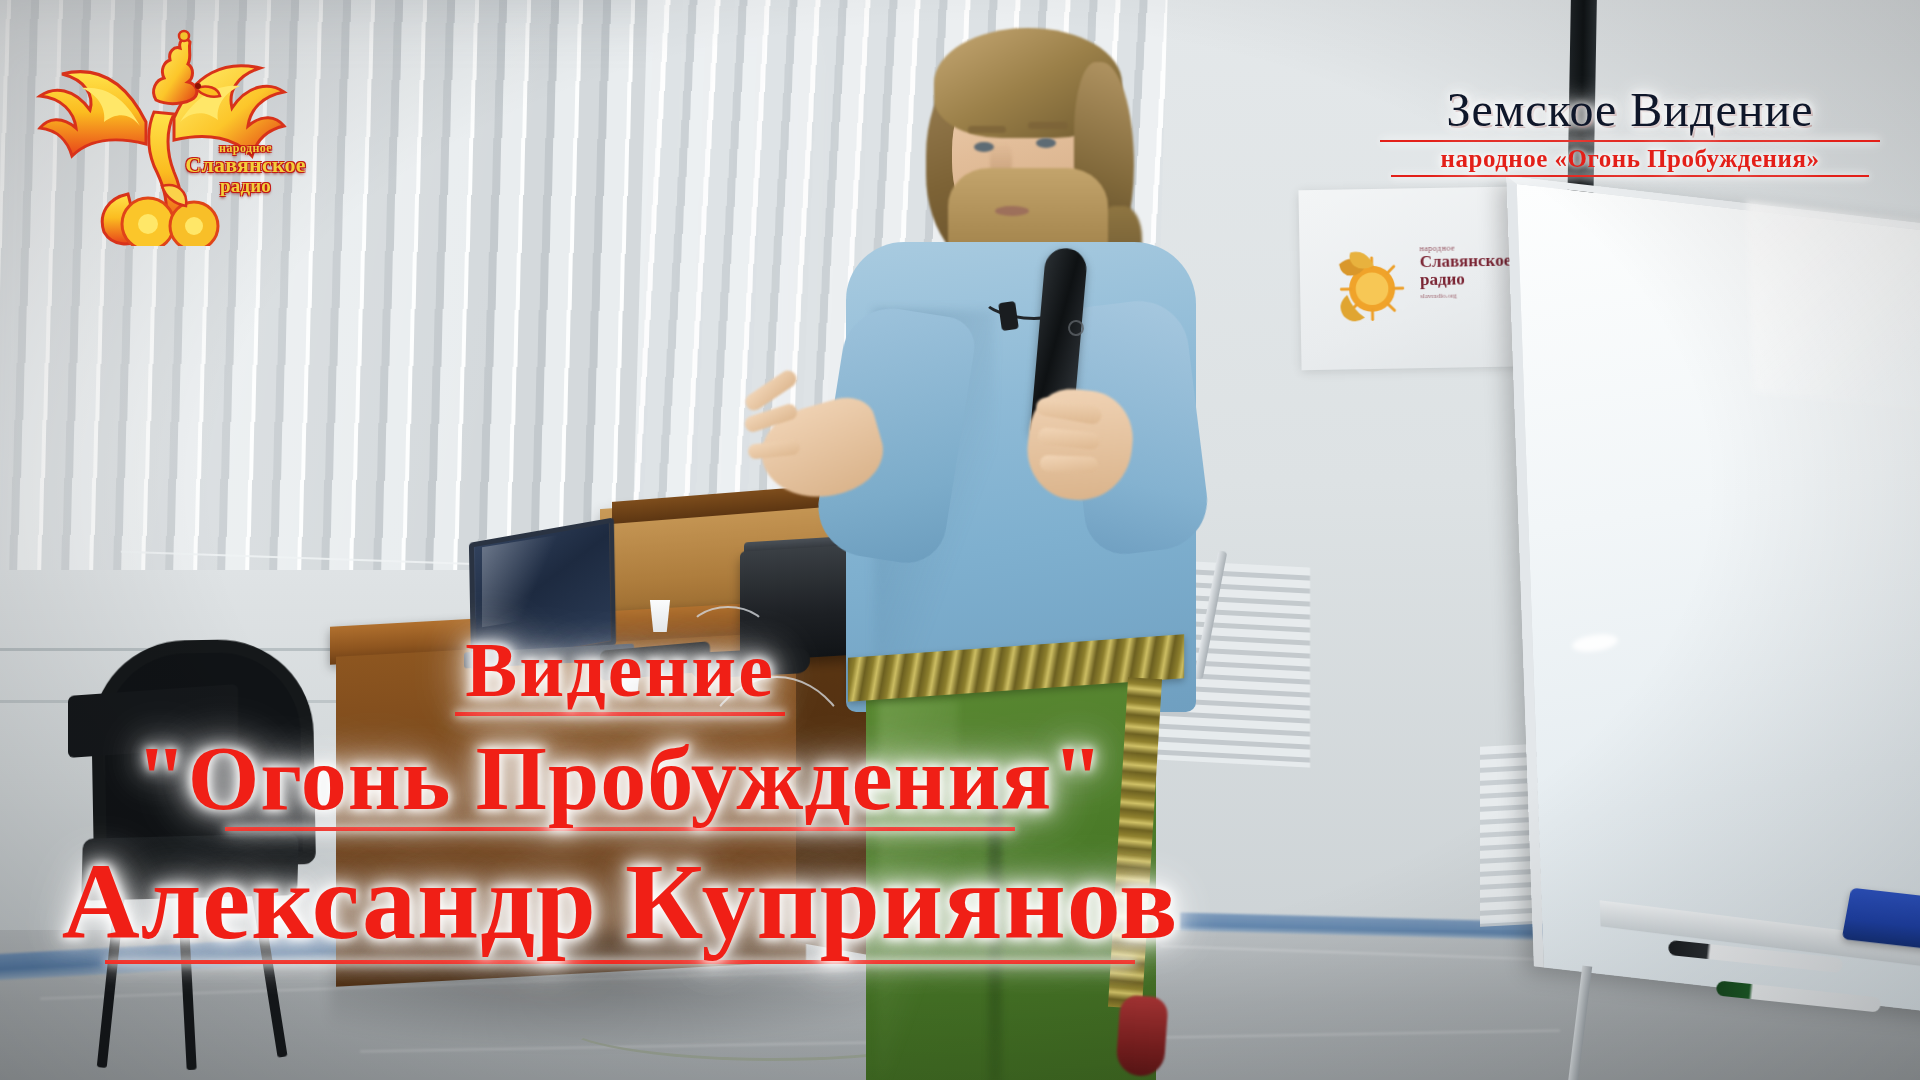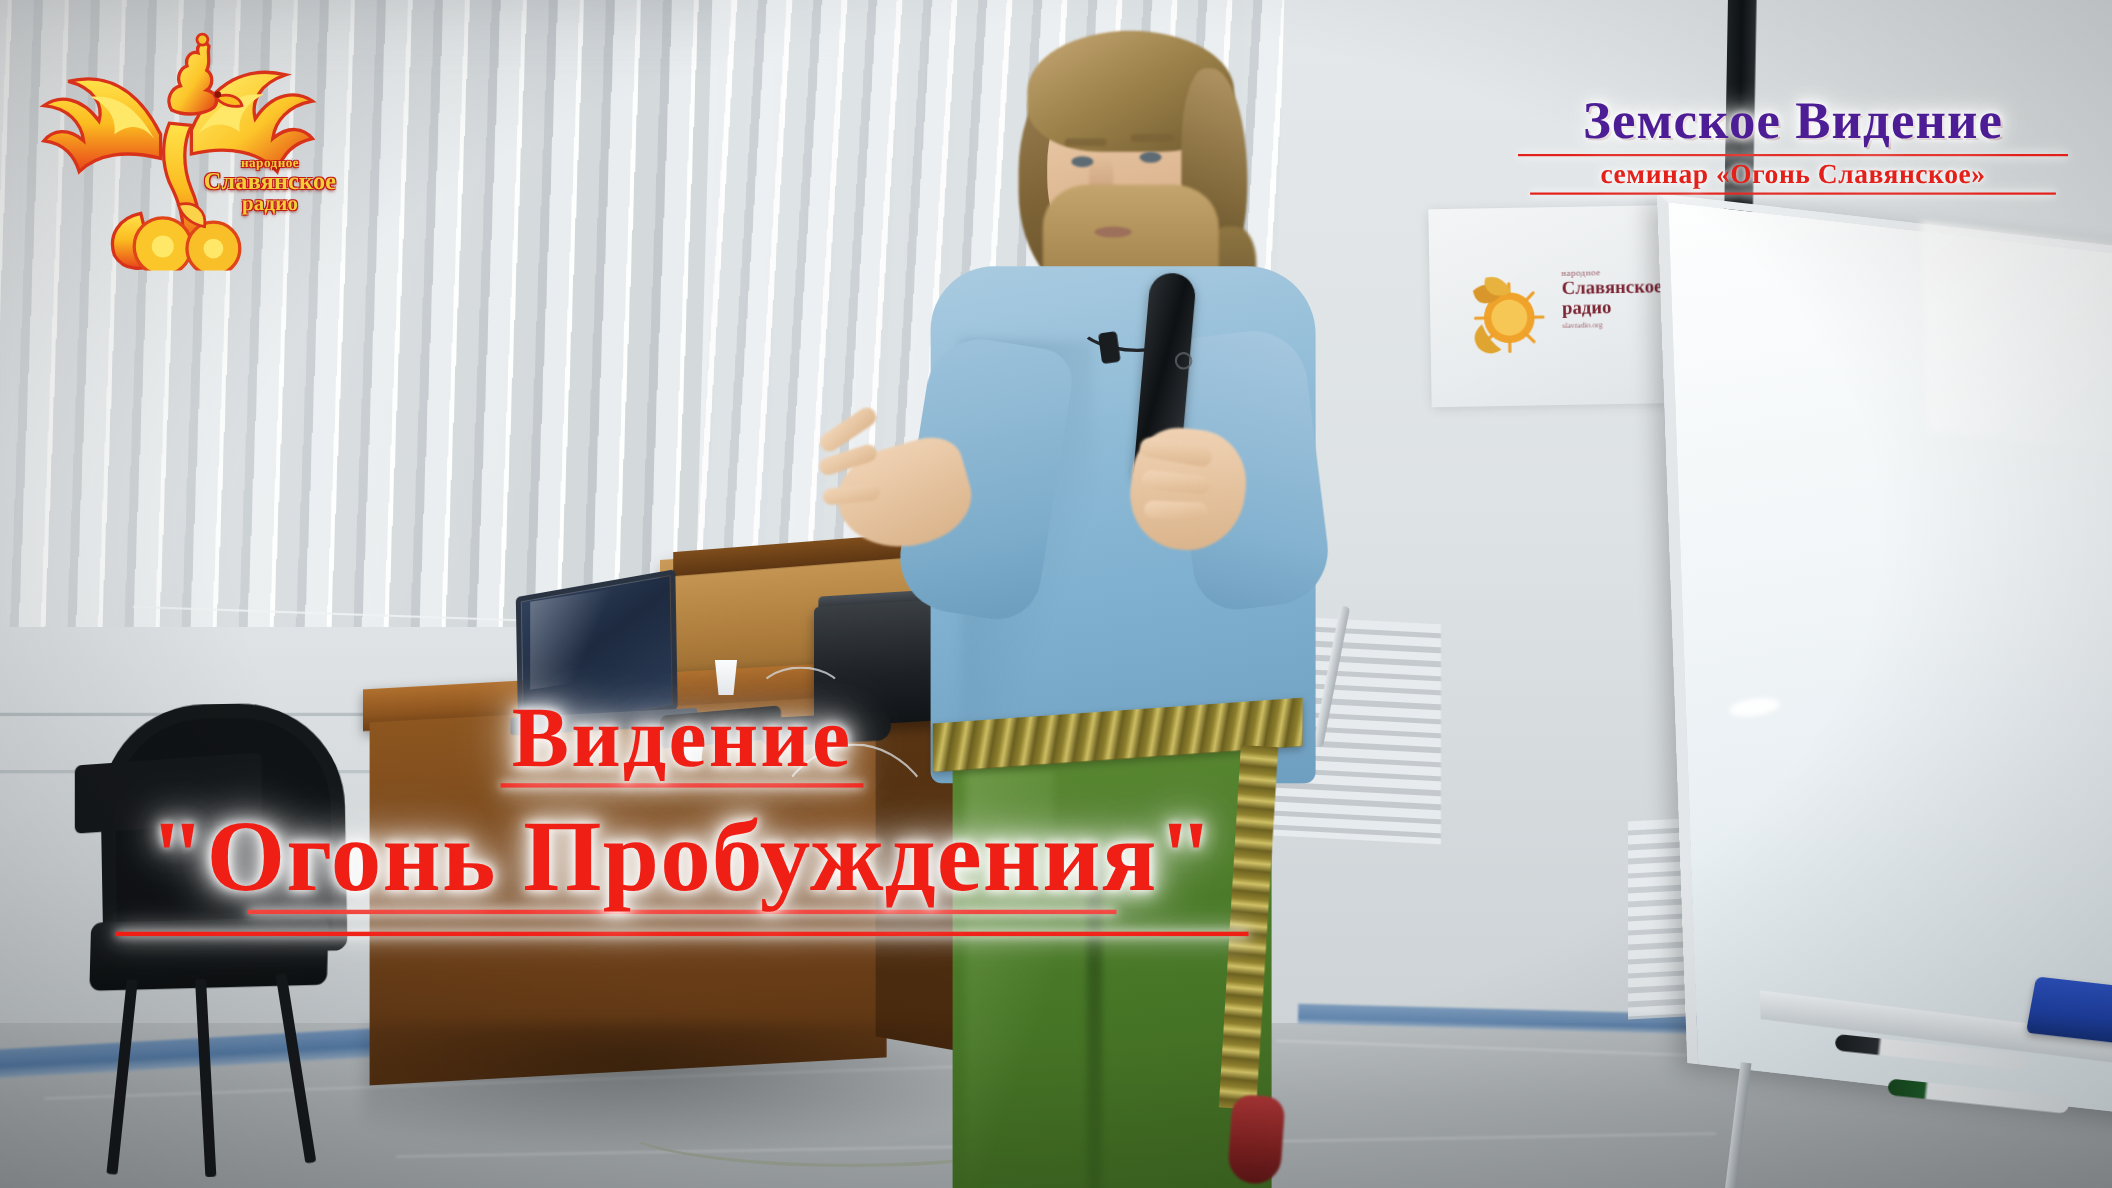--- a/index.html
+++ b/index.html
@@ -460,24 +460,24 @@
   .lw-small{font-size:12px;letter-spacing:.4px;line-height:1;}
   .lw-big{font-size:22px;line-height:1.02;letter-spacing:.2px;}
   .lw-mid{font-size:19px;line-height:1.05;letter-spacing:.2px;}
 
   
   .tr-block{
     position:absolute;right:30px;top:86px;text-align:center;width:520px;
   }
   .tr-title{
     font-family:"Liberation Serif",serif;
-    font-weight:bold;
+    font-weight:normal;
     font-size:48px;
     letter-spacing:1px;
-    color:#4c1d95;
+    color:#0f172a;
     line-height:1;
     text-shadow:
       0 0 6px #ffffff,0 0 12px #ffffff,0 0 20px #ffffff,
       0 0 30px rgba(255,255,255,.85),
       2px 2px 0 rgba(120,10,6,.35);
   }
   .tr-rule{
     height:2px;background:#e32019;margin:6px auto 4px;width:96%;
     box-shadow:0 0 8px #fff,0 0 14px #fff;
   }
@@ -724,31 +724,32 @@
     <div class="logo-wordmark">
       <div class="lw-small">народное</div>
       <div class="lw-big">Славянское</div>
       <div class="lw-mid">радио</div>
     </div>
   </div>
 
   <div class="tr-block">
     <div class="tr-title">Земское Видение</div>
     <div class="tr-rule"></div>
-    <div class="tr-sub">семинар «Огонь Славянское»</div>
+    <div class="tr-sub">народное «Огонь Пробуждения»</div>
     <div class="tr-rule2"></div>
   </div>
 
   <div class="main-titles">
     <div>
       <div class="mt-line mt-1">Видение</div>
       <div class="mt-rule r1"></div>
     </div>
     <div>
       <div class="mt-line mt-2">"Огонь Пробуждения"</div>
       <div class="mt-rule r2"></div>
     </div>
     <div>
+      <div class="mt-line mt-3">Александр Куприянов</div>
       <div class="mt-rule r3"></div>
     </div>
   </div>
 
 </div>
 
 </body></html>

